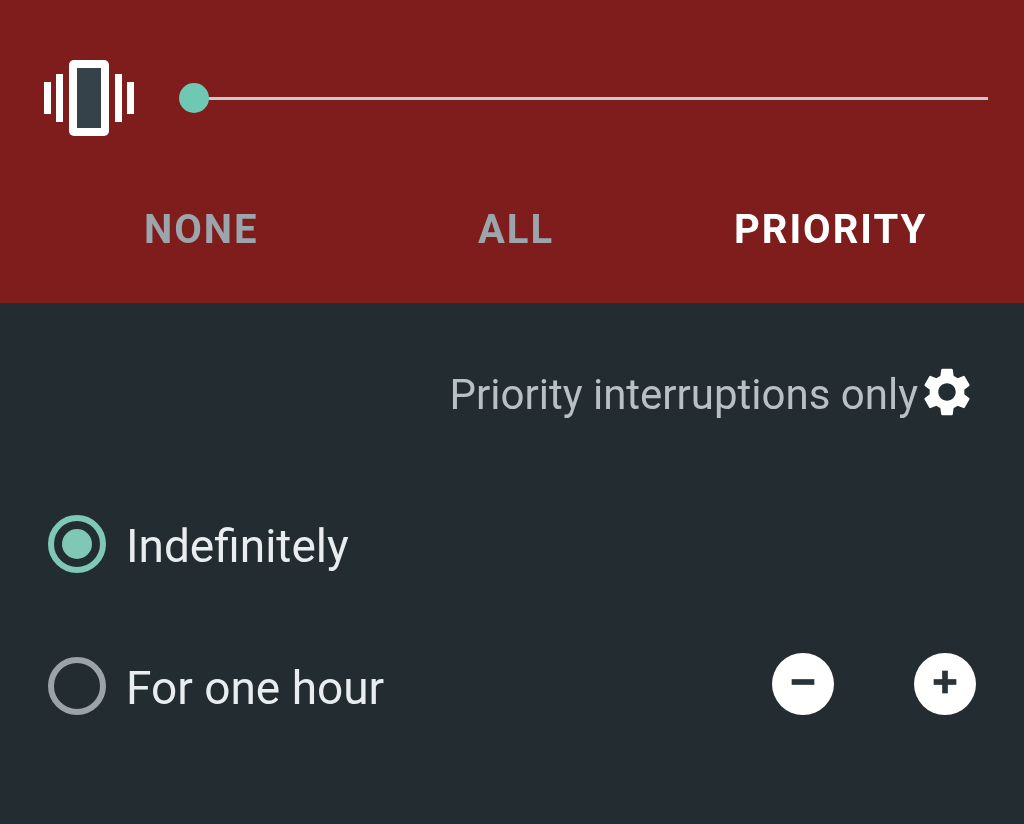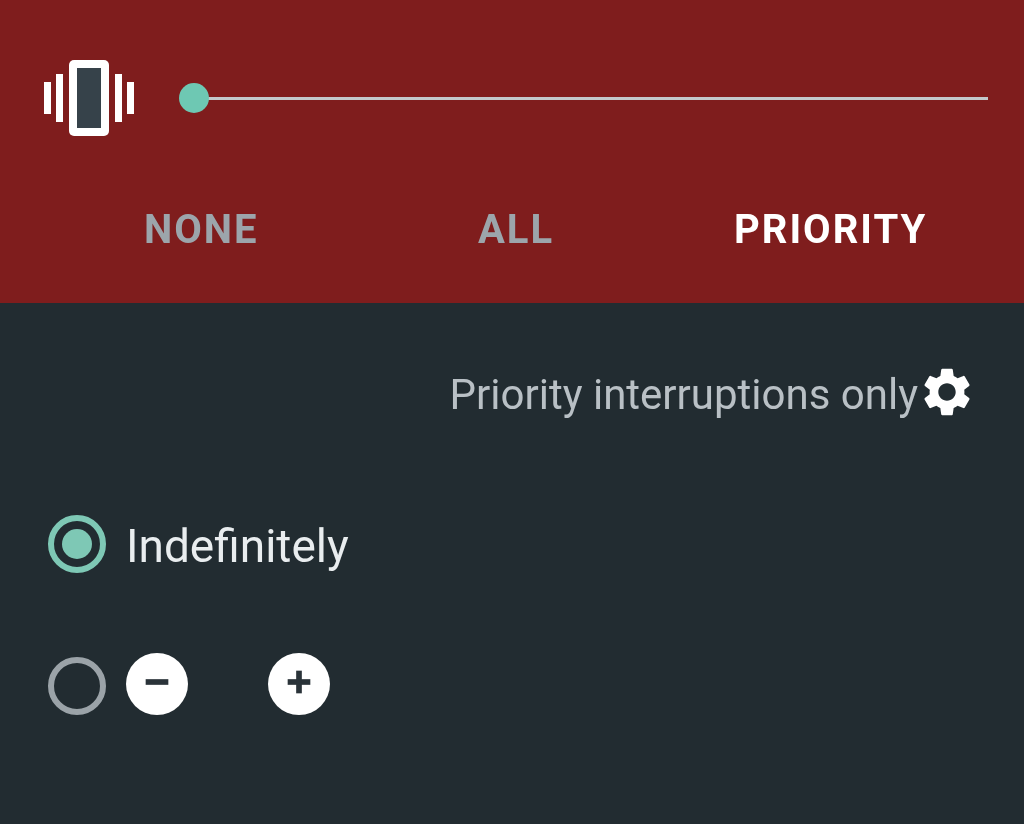--- a/index.html
+++ b/index.html
@@ -179,20 +179,21 @@
 
   <div class="option-row">
     <div class="radio checked">
       <div class="radio-inner"></div>
     </div>
     <div class="option-label">Indefinitely</div>
   </div>
 
   <div class="option-row">
     <div class="radio"></div>
+    <div class="option-label">For one hour</div>
     <div class="stepper-btn">
       <span>
         <svg width="34" height="34" viewBox="0 0 24 24" fill="#2a3339">
             <rect x="4" y="10" width="16" height="4"></rect>
           </svg>
       </span>
     </div>
     <div class="stepper-gap"></div>
     <div class="stepper-btn">
       <span>

